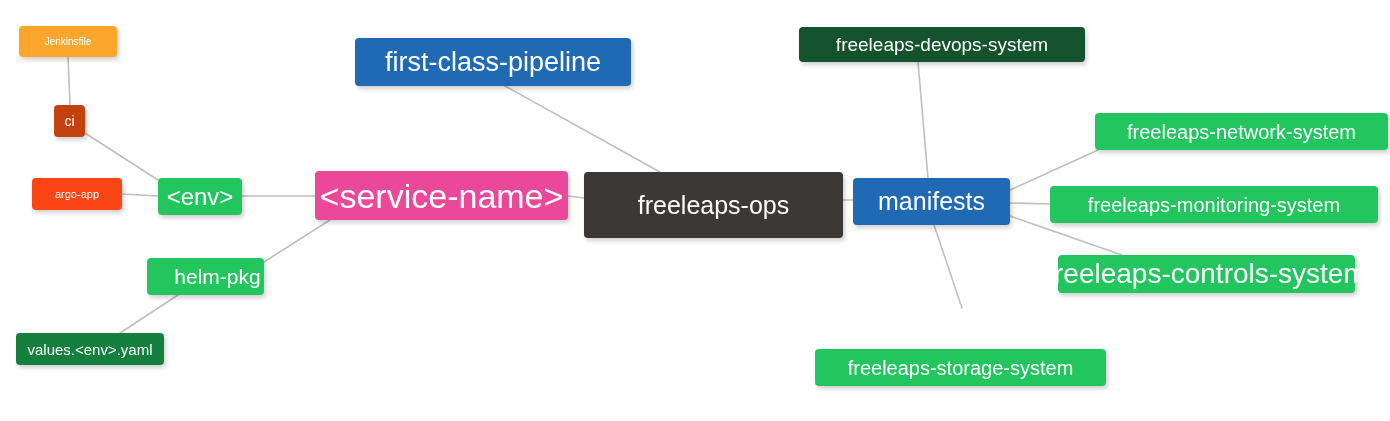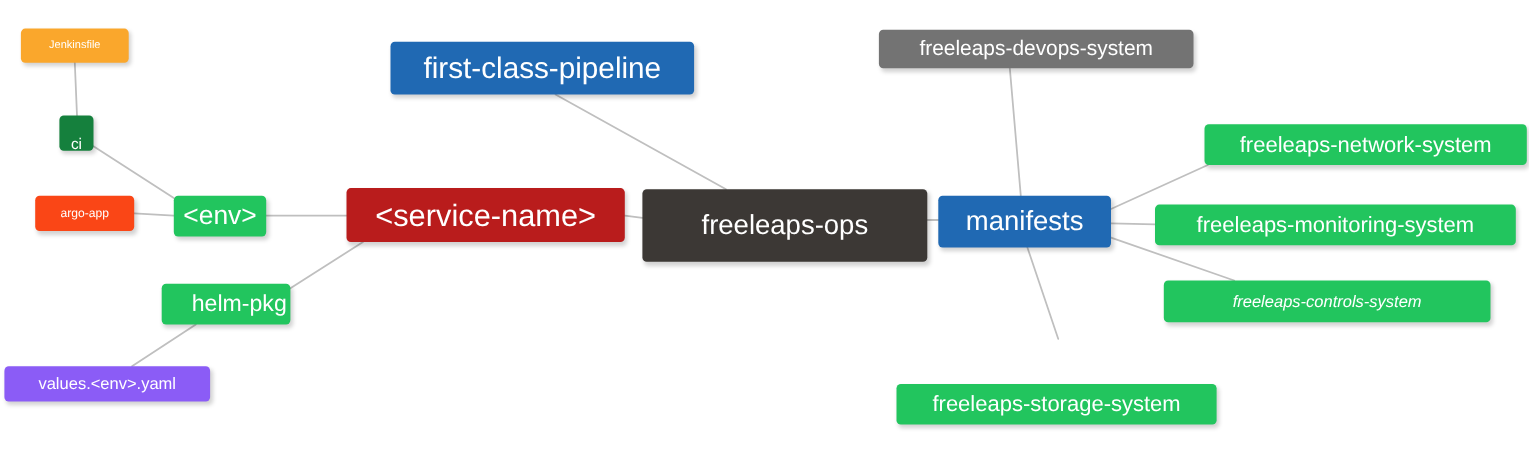--- a/index.html
+++ b/index.html
@@ -56,56 +56,56 @@
       <line x1="928" y1="178" x2="918" y2="62" stroke="#BFBFBF" stroke-width="1.6" stroke-linecap="round"></line>
       <line x1="1010" y1="190" x2="1098" y2="150" stroke="#BFBFBF" stroke-width="1.6" stroke-linecap="round"></line>
       <line x1="1010" y1="203" x2="1050" y2="204" stroke="#BFBFBF" stroke-width="1.6" stroke-linecap="round"></line>
       <line x1="1010" y1="216" x2="1122" y2="255" stroke="#BFBFBF" stroke-width="1.6" stroke-linecap="round"></line>
       <line x1="934" y1="225" x2="962" y2="308" stroke="#BFBFBF" stroke-width="1.6" stroke-linecap="round"></line>
     </svg>
   <div id="nodes">
       <div class="node" style="left: 19px; top: 26px; width: 98px; height: 31px; background: rgb(250, 167, 44); font-size: 10px; text-align: center;">
         <span class="node-label">Jenkinsfile</span>
       </div>
-      <div class="node" style="left: 54px; top: 105px; width: 31px; height: 32px; background: #15803d; font-size: 14px; align-items: flex-end;">
+      <div class="node" style="left: 54px; top: 105px; width: 31px; height: 32px; background: #c2410c; font-size: 14px;">
         <span class="node-label">ci</span>
       </div>
       <div class="node" style="left: 32px; top: 178px; width: 90px; height: 32px; background: rgb(250, 70, 22); font-size: 11px;">
         <span class="node-label">argo-app</span>
       </div>
       <div class="node" style="left: 158px; top: 178px; width: 84px; height: 37px; background: rgb(34, 197, 94); font-size: 24px;">
         <span class="node-label">&lt;env&gt;</span>
       </div>
       <div class="node" style="left: 147px; top: 258px; width: 117px; height: 37px; background: rgb(34, 197, 94); font-size: 21px; padding-left: 24px;">
         <span class="node-label">helm-pkg</span>
       </div>
-      <div class="node" style="left: 4px; top: 333px; width: 187px; height: 32px; background: #8b5cf6; font-size: 15px;">
+      <div class="node" style="left: 16px; top: 333px; width: 148px; height: 32px; background: #15803d; font-size: 15px;">
         <span class="node-label">values.&lt;env&gt;.yaml</span>
       </div>
       <div class="node" style="left: 315px; top: 38px; width: 276px; height: 48px; background: rgb(32, 105, 179); font-size: 27px; margin-left: 40px;">
         <span class="node-label">first-class-pipeline</span>
       </div>
-      <div class="node" style="left: 315px; top: 171px; width: 253px; height: 49px; background: #b91c1c; font-size: 28px;">
+      <div class="node" style="left: 315px; top: 171px; width: 253px; height: 49px; background: #ec4899; font-size: 34px;">
         <span class="node-label">&lt;service-name&gt;</span>
       </div>
       <div class="node" style="left: 584px; top: 172px; width: 259px; height: 66px; background: rgb(60, 56, 53); font-size: 25px;">
         <span class="node-label">freeleaps-ops</span>
       </div>
       <div class="node" style="left: 853px; top: 178px; width: 157px; height: 47px; background: rgb(32, 105, 179); font-size: 25px;">
         <span class="node-label">manifests</span>
       </div>
-      <div class="node" style="left: 799px; top: 27px; width: 286px; height: 35px; background: #737373; font-size: 19px;">
+      <div class="node" style="left: 799px; top: 27px; width: 286px; height: 35px; background: #14532d; font-size: 19px;">
         <span class="node-label">freeleaps-devops-system</span>
       </div>
       <div class="node" style="left: 1055px; top: 113px; width: 293px; height: 37px; background: rgb(34, 197, 94); font-size: 20px; margin-left: 40px;">
         <span class="node-label">freeleaps-network-system</span>
       </div>
       <div class="node" style="left: 1050px; top: 186px; width: 328px; height: 37px; background: rgb(34, 197, 94); font-size: 20px;">
         <span class="node-label">freeleaps-monitoring-system</span>
       </div>
-      <div class="node" style="left: 1058px; top: 255px; width: 297px; height: 38px; background: rgb(34, 197, 94); font-size: 15px; font-style: italic;">
+      <div class="node" style="left: 1058px; top: 255px; width: 297px; height: 38px; background: rgb(34, 197, 94); font-size: 28px;">
         <span class="node-label">freeleaps-controls-system</span>
       </div>
       <div class="node" style="left: 815px; top: 308px; width: 291px; height: 37px; background: rgb(34, 197, 94); font-size: 20px; margin-top: 41px;">
         <span class="node-label">freeleaps-storage-system</span>
       </div>
     </div>
 </div>
 
 </body></html>

